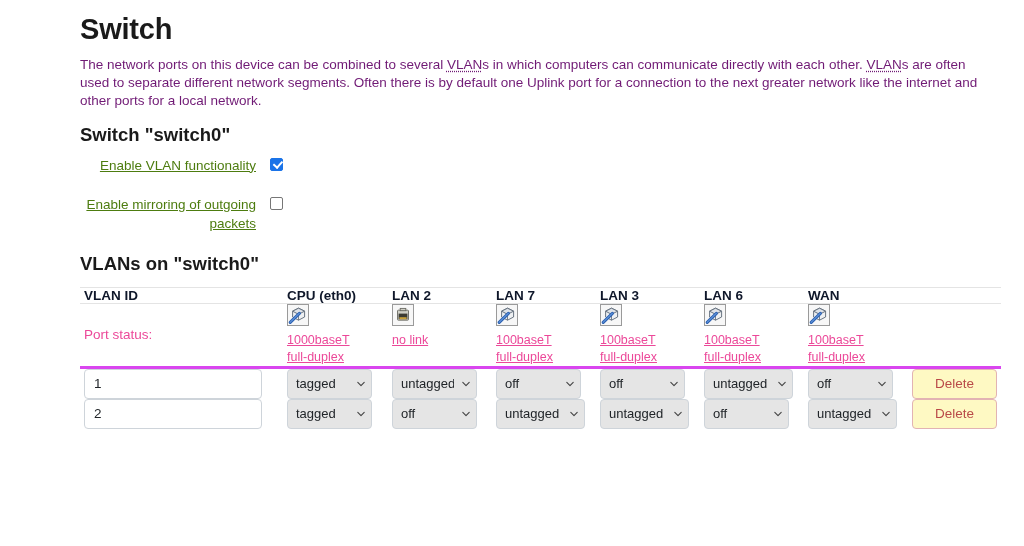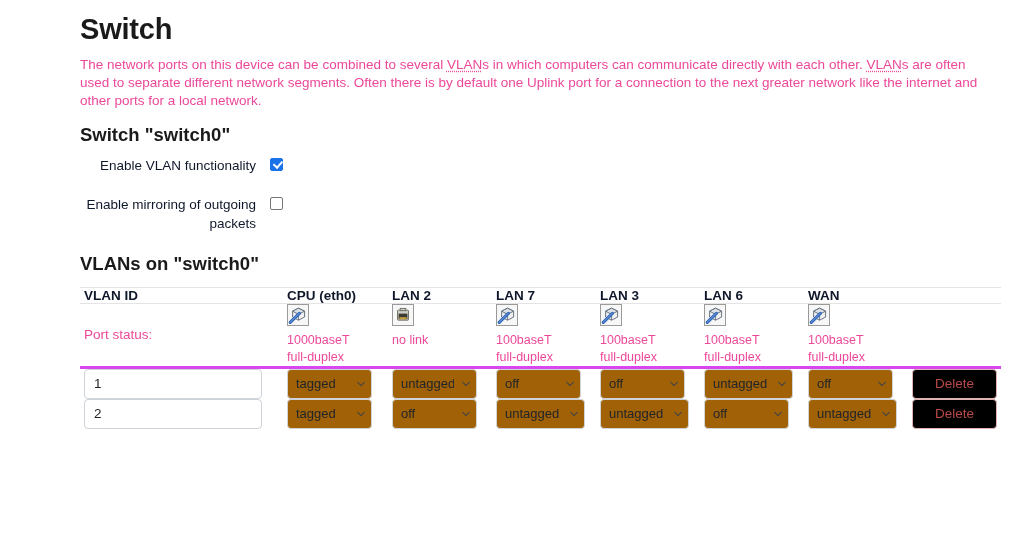--- a/index.html
+++ b/index.html
@@ -26,21 +26,21 @@
     line-height: 1.1;
     font-weight: bold;
     margin: 14px 0 10px 0;
     letter-spacing: -0.2px;
     color: #1a1a1a;
   }
   p.page-desc {
     font-size: 13.5px;
     line-height: 18px;
     margin: 0 0 14px 0;
-    color: #ec4899;
+    color: #701a75;
     max-width: 900px;
   }
   p.page-desc .abbr {
     text-decoration: underline;
     text-decoration-style: dotted;
     text-underline-offset: 2px;
   }
   h2.section-title {
     font-size: 18.5px;
     font-weight: bold;
@@ -59,23 +59,24 @@
   .opt-row {
     display: flex;
     align-items: flex-start;
     margin-bottom: 20px;
   }
   .opt-label {
     width: 190px;
     text-align: right;
     font-size: 13.5px;
     line-height: 19px;
-    color: #0f172a;
+    color: #4d7c0f;
     padding-right: 14px;
     box-sizing: border-box;
+    text-decoration: underline;
   }
   .opt-control {
     padding-top: 1px;
   }
   .cbox {
     width: 13px;
     height: 13px;
     border: 1px solid #767676;
     border-radius: 2px;
     background: #ffffff;
@@ -128,20 +129,21 @@
     font-size: 12.5px;
     color: #ec4899;
   }
   .status-row td:first-child {
     padding-left: 4px;
     vertical-align: middle;
     font-size: 13.5px;
   }
   .port-cell {
     line-height: 17px;
+    text-decoration: underline;
   }
   .port-icon {
     width: 22px;
     height: 22px;
     display: block;
     margin-bottom: 6px;
   }
   .port-speed, .port-duplex { display: block; white-space: nowrap; }
 
   .vlan-row td {
@@ -173,21 +175,21 @@
   .sel-wrap.wide { width: 89px; }
   select.port-select {
     -webkit-appearance: none;
     -moz-appearance: none;
     appearance: none;
     width: 100%;
     height: 30px;
     box-sizing: border-box;
     border: 1px solid #ced4da;
     border-radius: 4px;
-    background: #a16207;
+    background: #e5e5e5;
     padding: 0 22px 0 8px;
     font-family: "Liberation Sans", sans-serif;
     font-size: 13px;
     color: #212529;
     line-height: 28px;
     outline: none;
     cursor: pointer;
   }
   .sel-arrow {
     position: absolute;
@@ -196,21 +198,21 @@
     width: 8px;
     height: 8px;
     pointer-events: none;
   }
   .sel-arrow svg { display: block; }
 
   button.delete-btn {
     width: 85px;
     height: 30px;
     box-sizing: border-box;
-    background: #000000;
+    background: #fef9c3;
     border: 1px solid #e2b3b3;
     border-radius: 4px;
     color: #b94a48;
     font-family: "Liberation Sans", sans-serif;
     font-size: 13.5px;
     cursor: pointer;
     padding: 0;
   }
 </style>
 </head>

